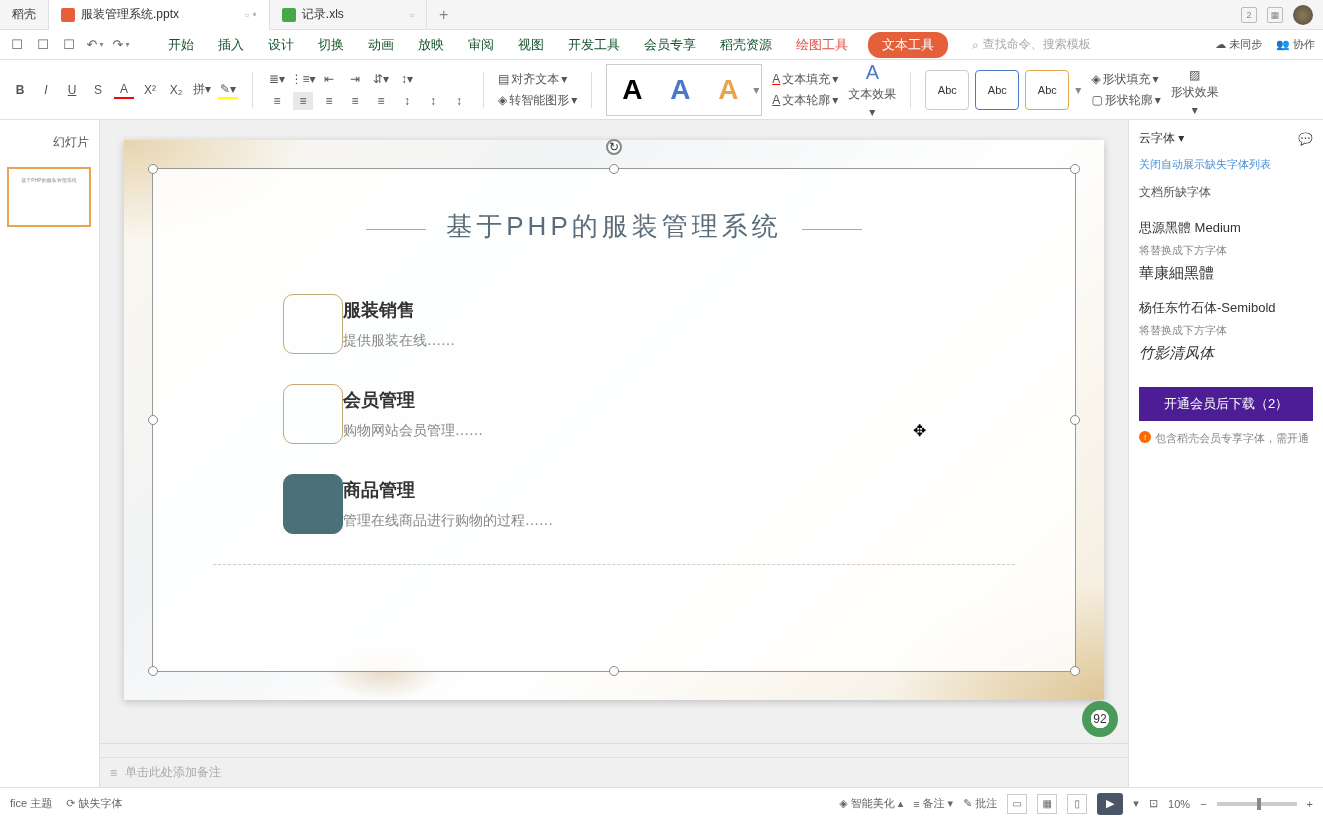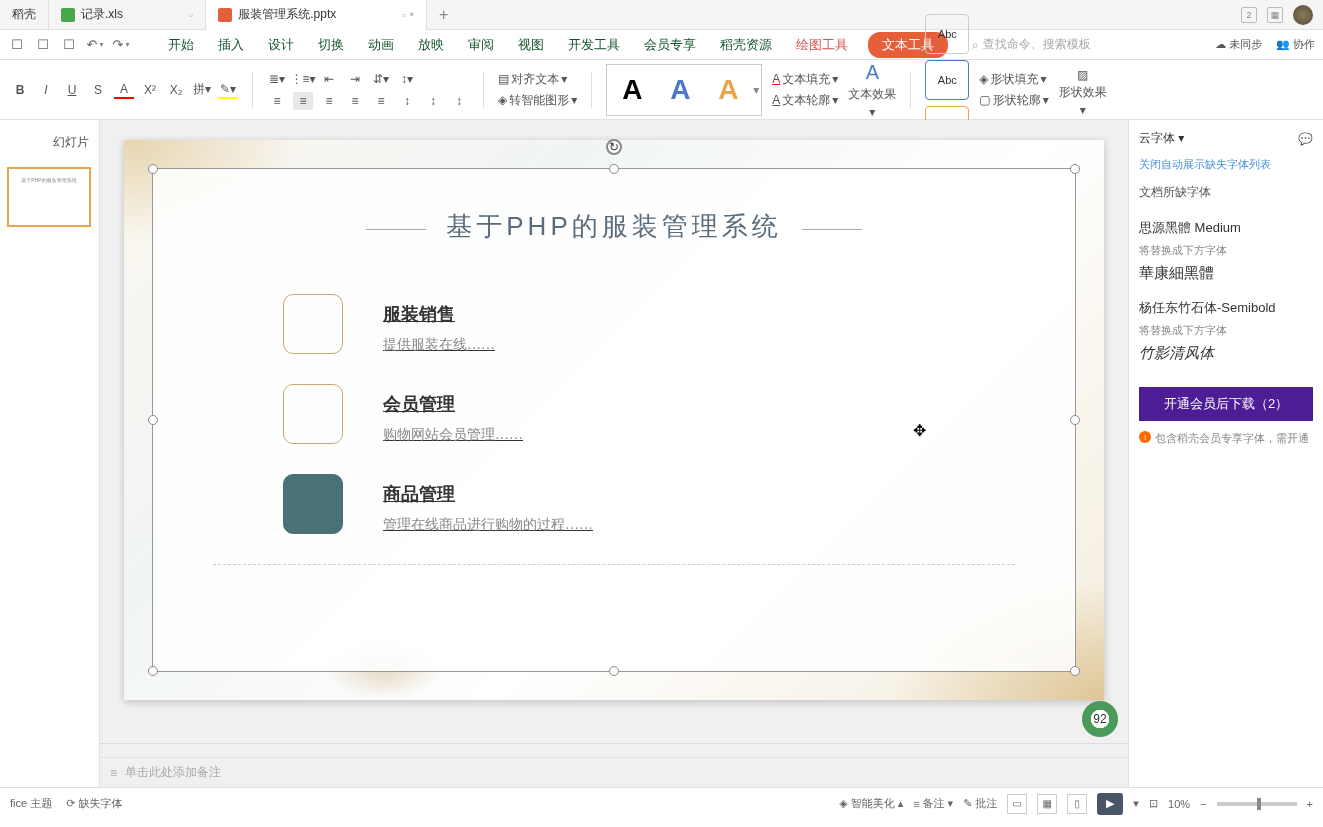--- a/index.html
+++ b/index.html
@@ -53,21 +53,21 @@
 .slide-corner3{position:absolute;bottom:0;left:200px;width:120px;height:60px;background:radial-gradient(ellipse,rgba(180,140,70,0.3),transparent 70%);}
 .textframe{position:absolute;top:28px;left:28px;right:28px;bottom:28px;border:1px solid #999;background:rgba(255,255,255,0.85);}
 .handle{position:absolute;width:10px;height:10px;background:#fff;border:1px solid #888;border-radius:50%;}
 .h-tl{top:-5px;left:-5px;} .h-tr{top:-5px;right:-5px;} .h-bl{bottom:-5px;left:-5px;} .h-br{bottom:-5px;right:-5px;}
 .h-tm{top:-5px;left:50%;margin-left:-5px;} .h-bm{bottom:-5px;left:50%;margin-left:-5px;}
 .h-ml{top:50%;left:-5px;margin-top:-5px;} .h-mr{top:50%;right:-5px;margin-top:-5px;}
 .rot-handle{position:absolute;top:-30px;left:50%;margin-left:-8px;width:16px;height:16px;border:2px solid #888;border-radius:50%;background:#fff;display:flex;align-items:center;justify-content:center;}
 .slide-title{text-align:center;font-size:26px;color:#5a6b7a;letter-spacing:4px;margin-top:40px;font-family:serif;}
 .title-line{display:inline-block;width:60px;height:1px;background:#aaa;vertical-align:middle;margin:0 20px;}
 .content-list{margin-top:50px;margin-left:130px;}
-.content-item{display:flex;align-items:flex-end;gap:40px;margin-bottom:30px;text-decoration:underline;}
+.content-item{display:flex;align-items:center;margin-bottom:30px;}
 .item-box{width:60px;height:60px;border:1px solid #c8a878;border-radius:10px;}
 .item-box.filled{background:#4a7078;border-color:#4a7078;}
 .item-text h3{font-size:18px;color:#333;font-family:serif;font-weight:bold;margin-bottom:10px;}
 .item-text p{font-size:14px;color:#888;font-family:serif;}
 .dash-line{margin:30px 60px 0;border-top:1px dashed #ccc;}
 .move-cursor{position:absolute;top:252px;left:760px;font-size:16px;color:#000;}
 .rightpane{width:195px;border-left:1px solid #e0e0e0;padding:10px;font-size:12px;position:relative;}
 .rp-head{display:flex;justify-content:space-between;align-items:center;margin-bottom:10px;}
 .rp-link{color:#4a90d9;font-size:11px;margin-bottom:12px;display:block;}
 .rp-section{font-size:12px;color:#555;margin-bottom:10px;}
@@ -92,29 +92,29 @@
 .divider{width:1px;height:36px;background:#ddd;margin:0 4px;}
 .caret{font-size:8px;color:#888;margin-left:2px;}
 </style>
 </head>
 <body>
 
 <div class="tabbar">
   <div class="tab">
       <span>稻壳</span>
     </div>
+  <div class="tab active">
+      <span class="tab-icon ppt-icon"></span>
+      <span>服装管理系统.pptx</span>
+      <span style="margin-left:60px;color:#bbb">▫ •</span>
+    </div>
   <div class="tab">
       <span class="tab-icon wps-icon"></span>
       <span>记录.xls</span>
       <span style="margin-left:60px;color:#bbb">▫</span>
-    </div>
-  <div class="tab active">
-      <span class="tab-icon ppt-icon"></span>
-      <span>服装管理系统.pptx</span>
-      <span style="margin-left:60px;color:#bbb">▫ •</span>
     </div>
   <div class="tab" style="border:none;color:#888;font-size:16px;">+</div>
   <div class="tab-spacer"></div>
   <div class="tab-right">
     <span class="mini-icon">2</span>
     <span class="mini-icon">▦</span>
     <span class="avatar"></span>
   </div>
 </div>
 
@@ -213,21 +213,21 @@
         <span class="rib-label"><u style="text-decoration-color:red">A</u> <span>文本填充</span>▾</span>
       </div>
     <div class="rib-row">
         <span class="rib-label"><u>A</u> <span>文本轮廓</span>▾</span>
       </div>
   </div>
   <div class="rib-group">
     <div class="rib-label" style="flex-direction:column;height:44px;justify-content:center;"><span style="font-size:20px;color:#4a7ac7;">A</span><span>文本效果</span>▾</div>
   </div>
   <div class="divider"></div>
-  <div style="display:flex;gap:6px;flex-direction:column;">
+  <div style="display:flex;gap:6px;">
     <div class="abc-box abc1">Abc</div>
     <div class="abc-box abc2">Abc</div>
     <div class="abc-box abc3">Abc</div>
     <span style="align-self:center;color:#888;">▾</span>
   </div>
   <div class="rib-group">
     <div class="rib-row">
         <span class="rib-label">◈ <span>形状填充</span>▾</span>
       </div>
     <div class="rib-row">

